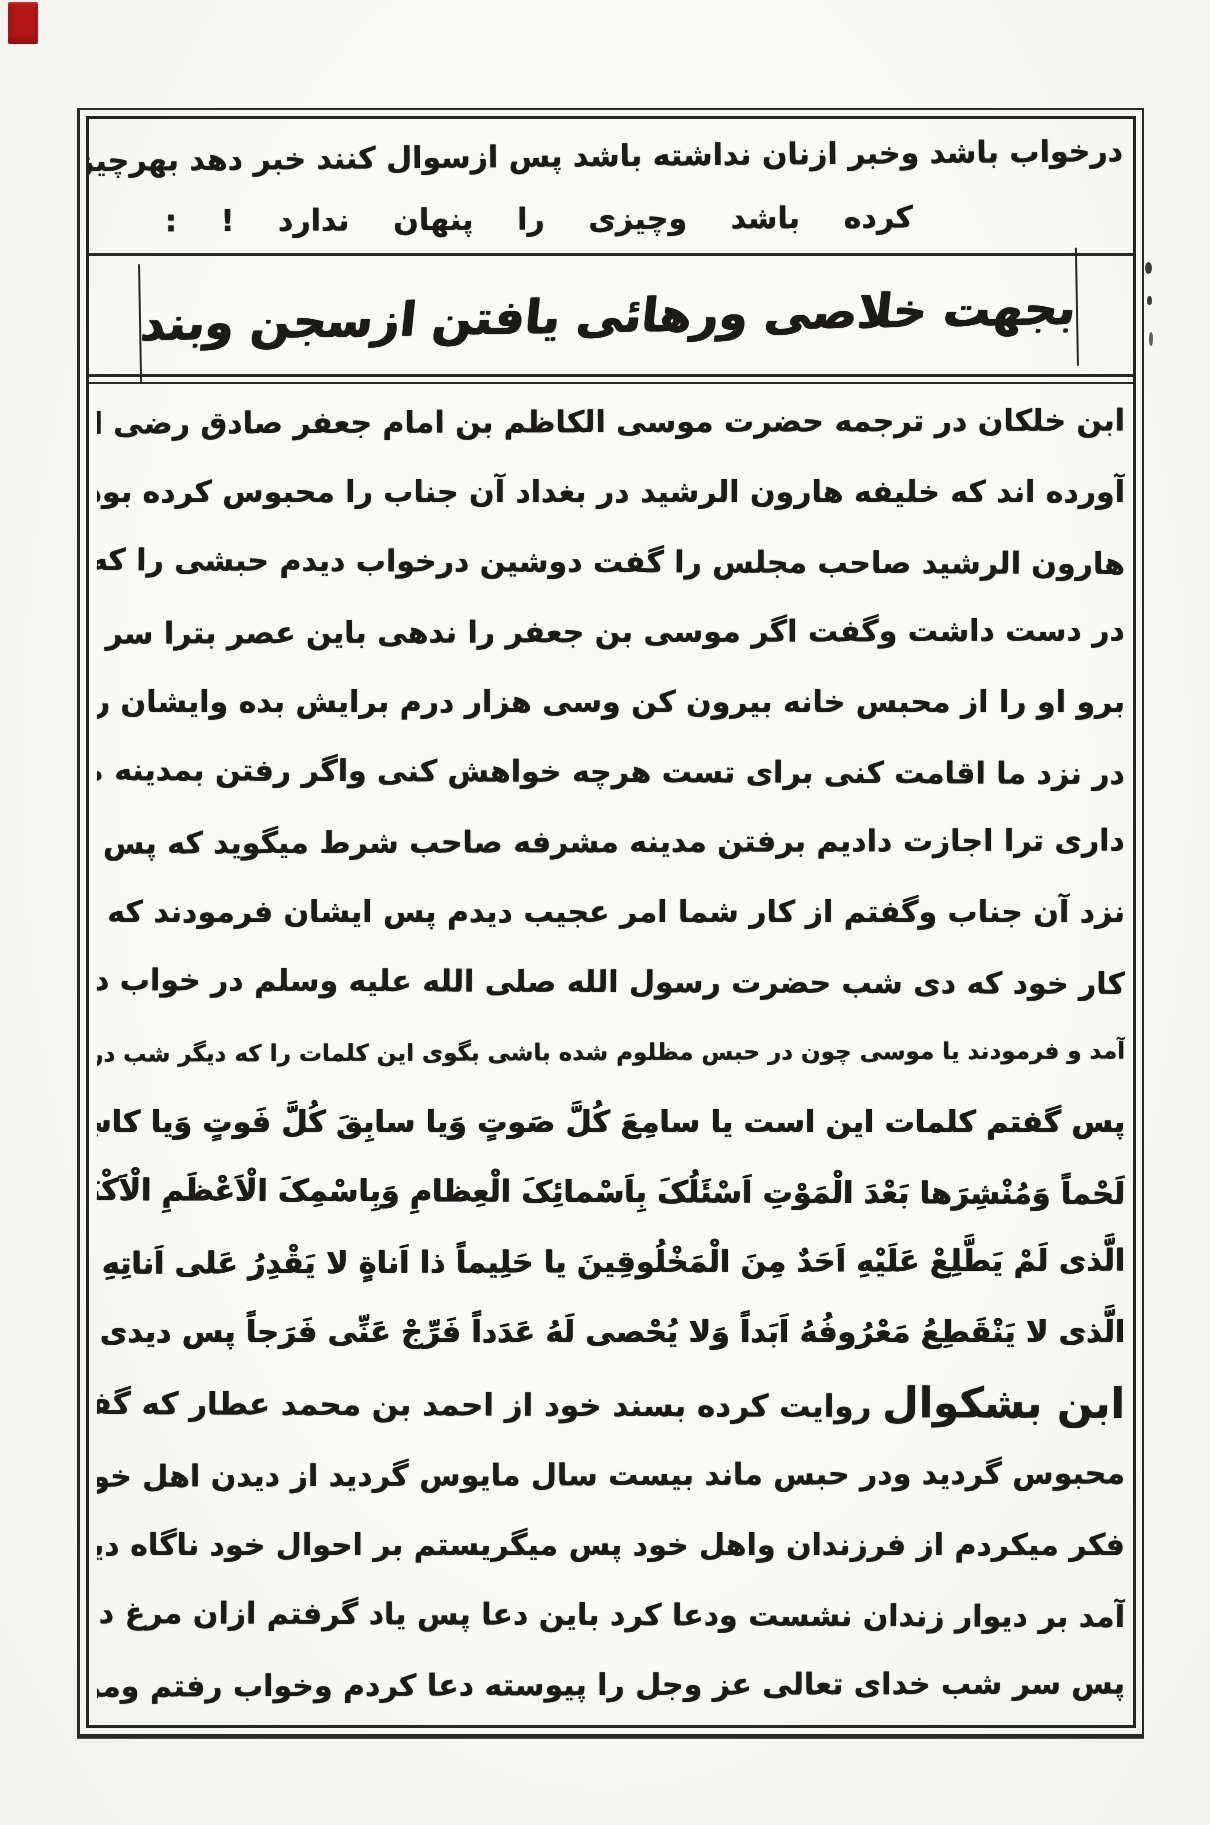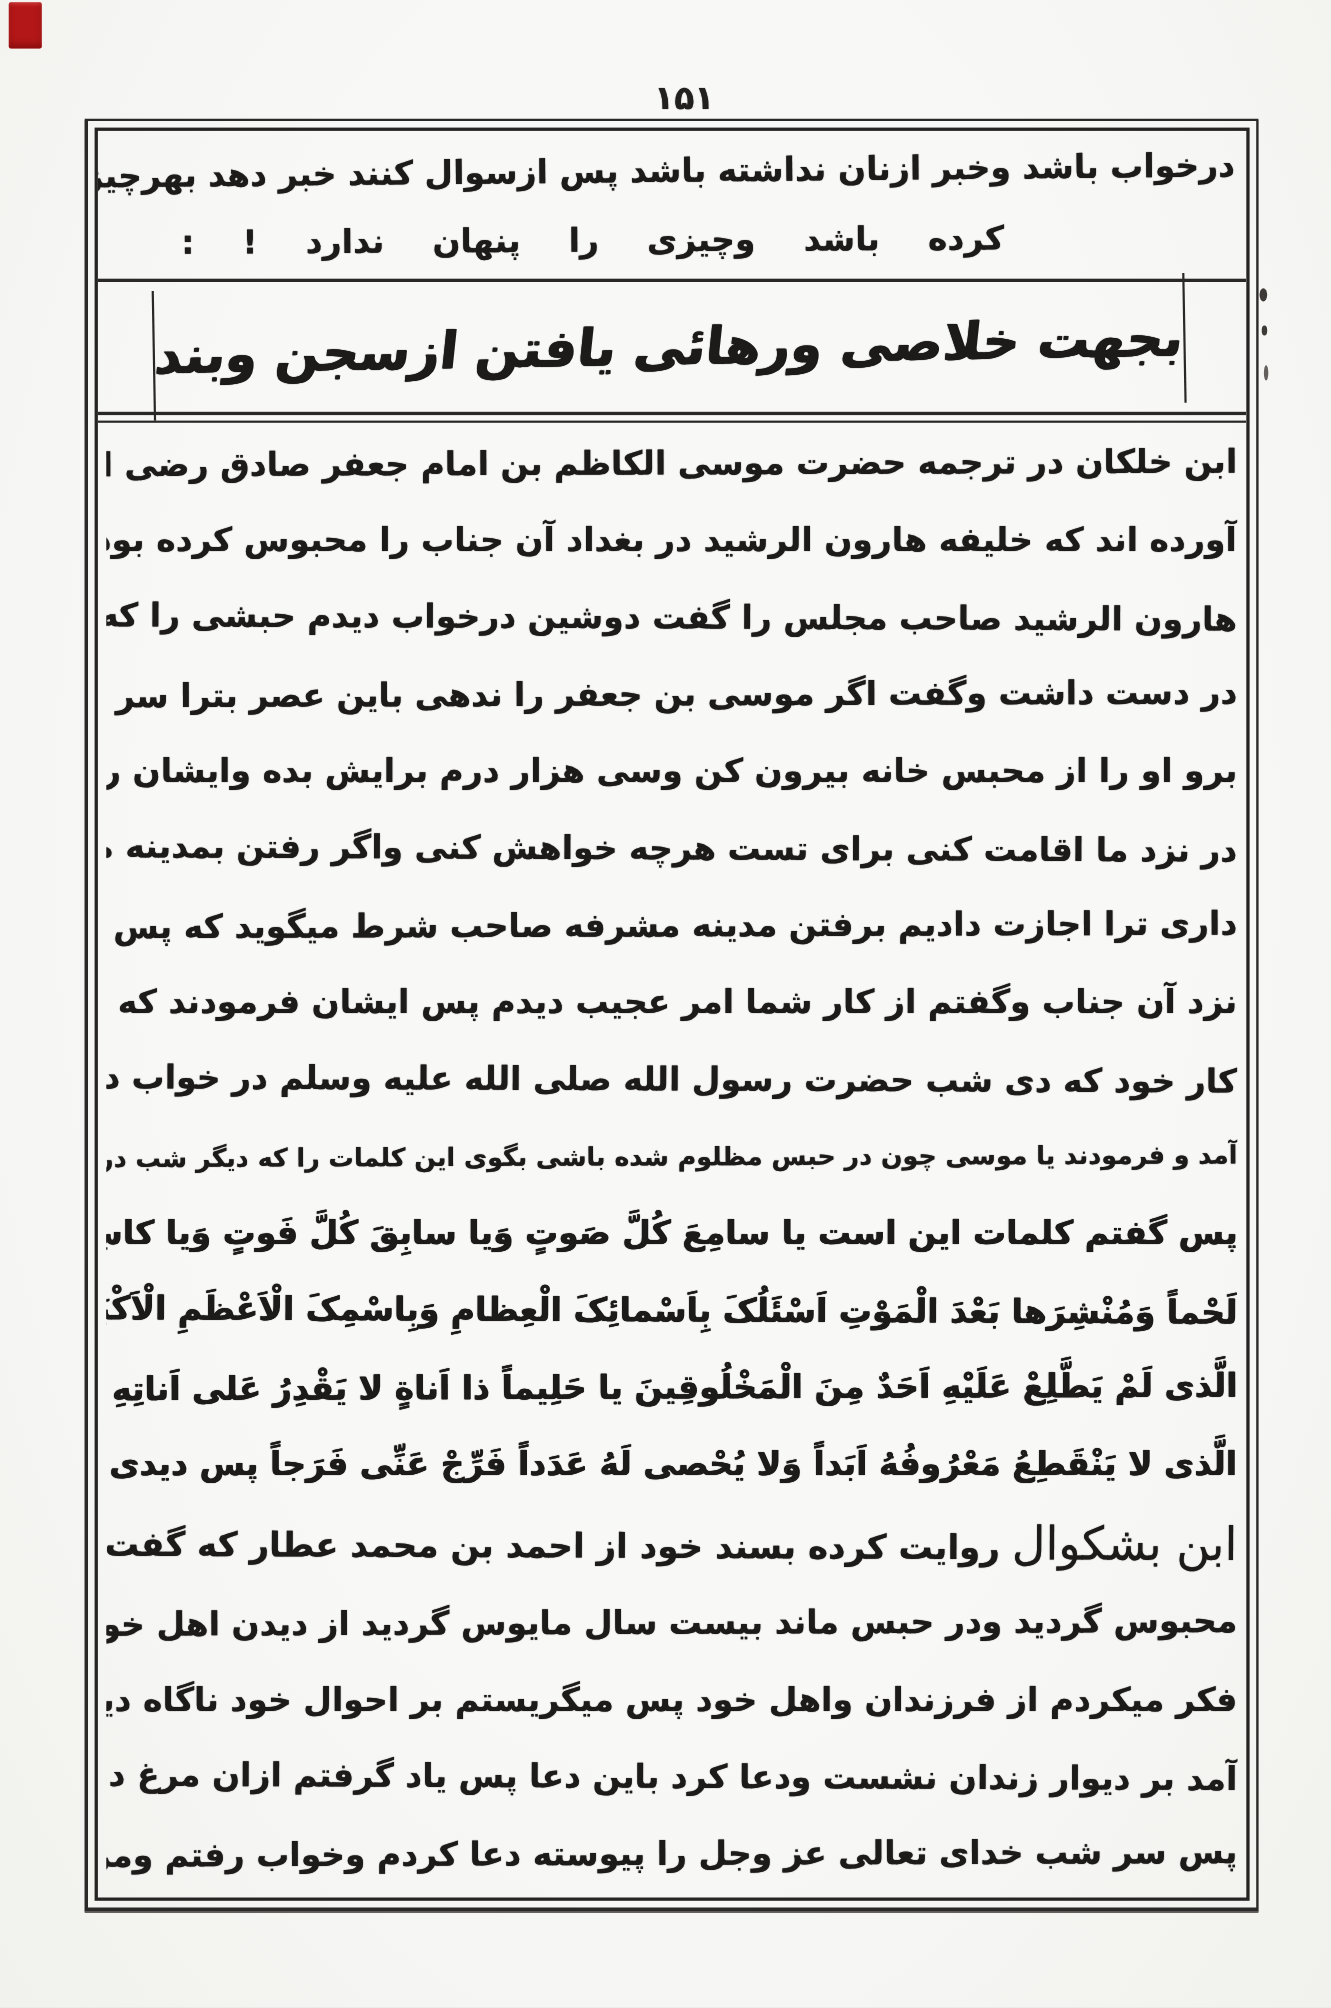--- a/index.html
+++ b/index.html
@@ -45,35 +45,34 @@
   
   .bodytext{padding:3px 8px 0 8px;}
   .ln{font-size:30px; font-weight:bold; line-height:70px; white-space:nowrap;
     text-align:justify; text-align-last:justify; overflow:hidden;
     text-shadow:0 0 1px #383634;}
   .ln:nth-child(3n){transform:rotate(.22deg);}
   .ln:nth-child(3n+1){transform:rotate(-.18deg);}
   .ln-sm{font-size:23px; letter-spacing:-.3px;}
   .ln-dua{font-size:30px; text-shadow:.6px 0 0 #1d1b19, 0 0 1px #333;}
   .ln-big{font-size:31px;}
-  .lead{font-size:42px; font-weight:normal; letter-spacing:1px;}
+  .lead{font-size:42px; font-weight:bold; letter-spacing:1px;}
   
   .speck{position:absolute; background:#3d3a37; border-radius:50%;}
   .s1{left:1145px; top:262px; width:7px; height:12px;}
   .s2{left:1147px; top:296px; width:5px; height:9px;}
   .s3{left:1149px; top:332px; width:4px; height:14px; opacity:.8;}
 </style>
 </head>
 <body>
 
 <div class="page">
 
   <div class="stamp"></div>
 
-  <div class="pageno">۱۵۱</div>
 
   <div class="speck s1"></div>
   <div class="speck s2"></div>
   <div class="speck s3"></div>
 
   <div class="frame-outer">
     <div class="frame-inner">
 
       <div class="header">
         <div class="h1">درخواب باشد وخبر ازنان نداشته باشد پس ازسوال کنند خبر دهد بهرچیزی که درعمر خود</div>

